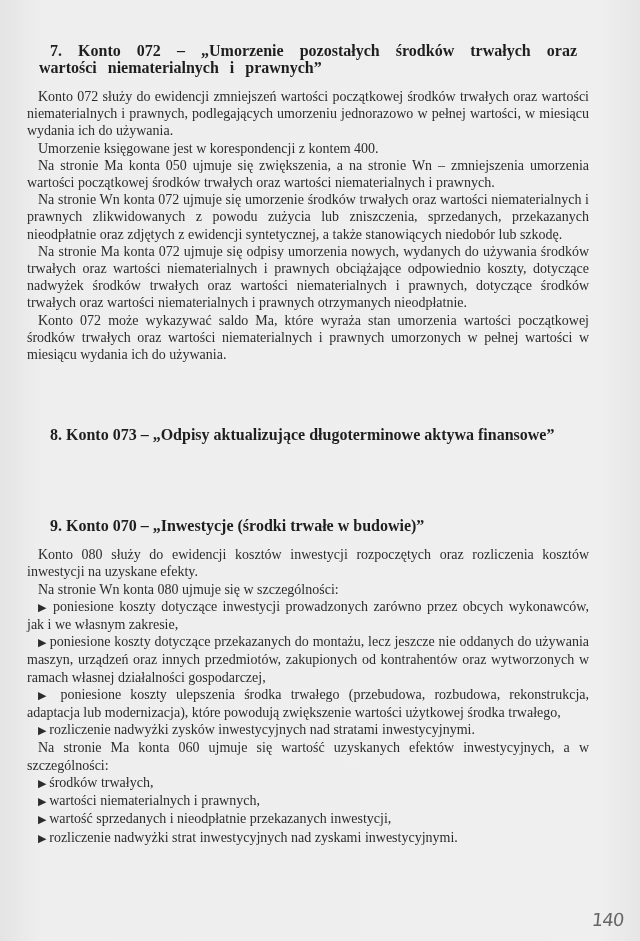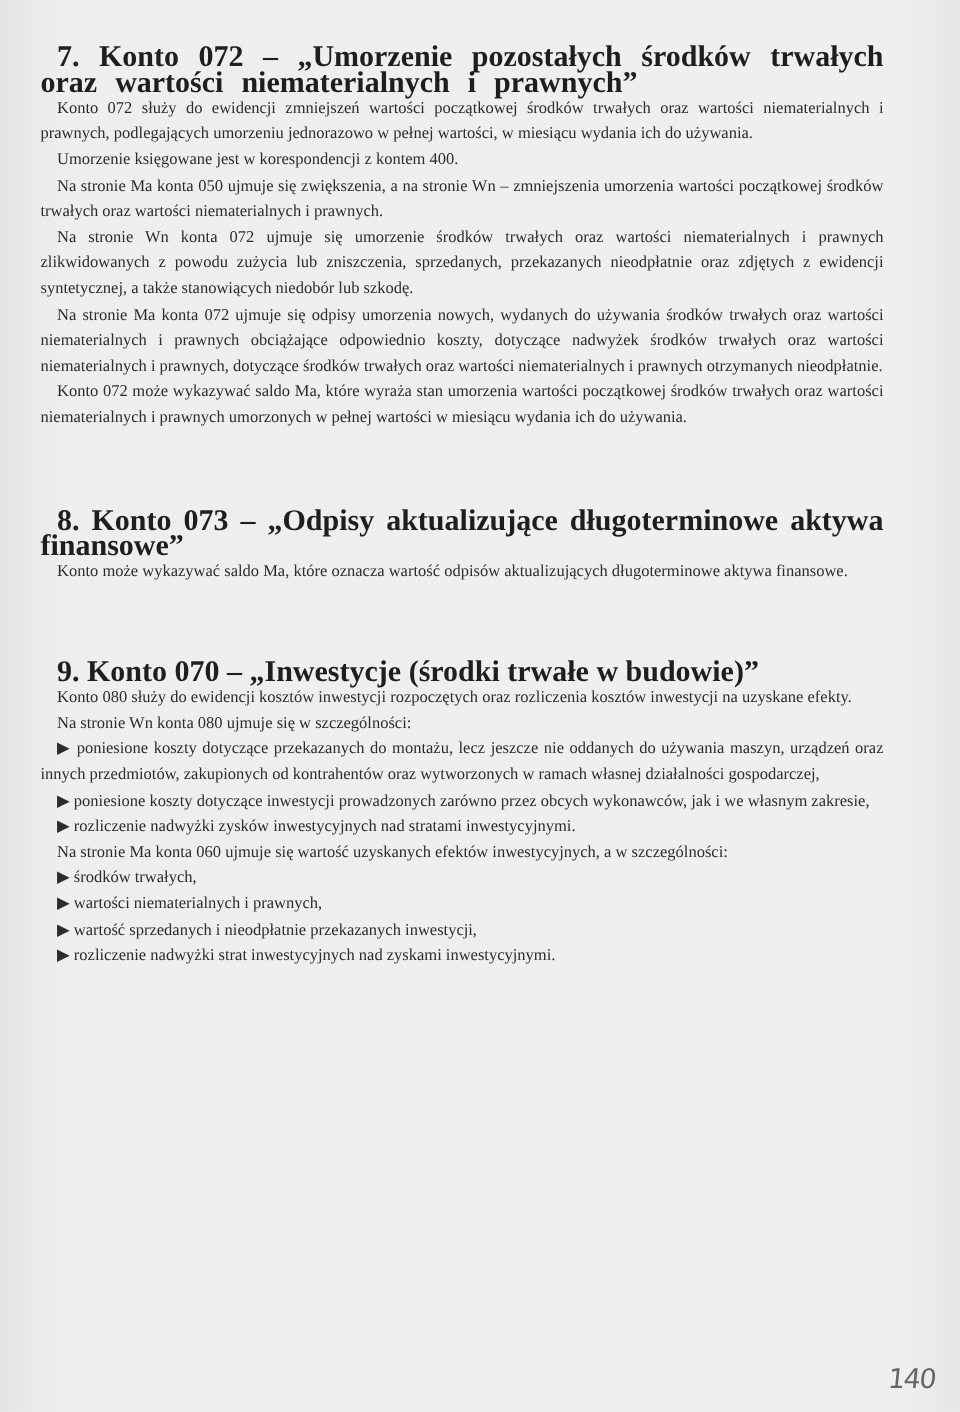--- a/index.html
+++ b/index.html
@@ -7,26 +7,26 @@
     width:640px; height:941px; overflow:hidden;
     background:#ececec;
     background-image: linear-gradient(90deg, #e4e4e4 0px, #eeeeee 40px, #efefef 600px, #e6e6e6 640px);
     font-family:"Liberation Serif", "DejaVu Serif", serif;
     color:#2c2c2c;
     position:relative;
   }
   .page { position:absolute; left:27px; top:30px; width:562px; }
   .section { margin:0; }
   .heading {
-    font-weight:bold; font-size:20px; line-height:17px; margin:0;
+    font-weight:bold; font-size:16px; line-height:17px; margin:12px;
     text-indent:11px; color:#1e1e1e; text-align:justify; text-align-last:left;
   }
   .heading.wide { word-spacing:7px; }
   p {
-    margin:0; font-size:11px; line-height:17.2px;
+    margin:0; font-size:14px; line-height:17.2px;
     text-indent:11px; text-align:justify; text-align-last:left;
   }
   .bullet::before { content:"\25B6\00A0"; font-size:11px; }
   .gap1 { height:51px; }
   .gap2 { height:50px; }
   .pagenum {
     position:absolute; left:592px; top:909px;
     font-family:"DejaVu Sans", sans-serif; font-size:18px; color:#666;
     letter-spacing:-1px; transform:skewX(-6deg);
   }
@@ -43,31 +43,31 @@
     <p>Na stronie Ma konta 050 ujmuje się zwiększenia, a na stronie Wn – zmniejszenia umorzenia wartości początkowej środków trwałych oraz wartości niematerialnych i prawnych.</p>
     <p>Na stronie Wn konta 072 ujmuje się umorzenie środków trwałych oraz wartości niematerialnych i prawnych zlikwidowanych z powodu zużycia lub zniszczenia, sprzedanych, przekazanych nieodpłatnie oraz zdjętych z ewidencji syntetycznej, a także stanowiących niedobór lub szkodę.</p>
     <p>Na stronie Ma konta 072 ujmuje się odpisy umorzenia nowych, wydanych do używania środków trwałych oraz wartości niematerialnych i prawnych obciążające odpowiednio koszty, dotyczące nadwyżek środków trwałych oraz wartości niematerialnych i prawnych, dotyczące środków trwałych oraz wartości niematerialnych i prawnych otrzymanych nieodpłatnie.</p>
     <p>Konto 072 może wykazywać saldo Ma, które wyraża stan umorzenia wartości początkowej środków trwałych oraz wartości niematerialnych i prawnych umorzonych w pełnej wartości w miesiącu wydania ich do używania.</p>
   </div>
 
   <div class="gap1"></div>
 
   <div class="section">
     <h2 class="heading">8. Konto 073 – „Odpisy aktualizujące długoterminowe aktywa finansowe”</h2>
-    <p>Konto może wykazywać saldo Ma, które oznacza wartość odpisów aktualizujących długoterminowe aktywa finansowe.</p>
   </div>
 
   <div class="gap2"></div>
 
   <div class="section">
     <h2 class="heading">9. Konto 070 – „Inwestycje (środki trwałe w budowie)”</h2>
     <p>Konto 080 służy do ewidencji kosztów inwestycji rozpoczętych oraz rozliczenia kosztów inwestycji na uzyskane efekty.</p>
     <p>Na stronie Wn konta 080 ujmuje się w szczególności:</p>
+    <p class="bullet"><span>poniesione koszty dotyczące inwestycji prowadzonych zarówno przez obcych wykonawców, jak i we własnym zakresie,</span></p>
     <p class="bullet"><span>poniesione koszty dotyczące przekazanych do montażu, lecz jeszcze nie oddanych do używania maszyn, urządzeń oraz innych przedmiotów, zakupionych od kontrahentów oraz wytworzonych w ramach własnej działalności gospodarczej,</span></p>
-    <p class="bullet"><span>poniesione koszty dotyczące inwestycji prowadzonych zarówno przez obcych wykonawców, jak i we własnym zakresie,</span></p>
+    <p class="bullet"><span>poniesione koszty ulepszenia środka trwałego (przebudowa, rozbudowa, rekonstrukcja, adaptacja  lub modernizacja), które powodują zwiększenie wartości użytkowej środka trwałego,</span></p>
     <p class="bullet"><span>rozliczenie nadwyżki zysków inwestycyjnych nad stratami inwestycyjnymi.</span></p>
     <p>Na stronie Ma konta 060 ujmuje się wartość uzyskanych efektów inwestycyjnych, a w szczególności:</p>
     <p class="bullet"><span>środków trwałych,</span></p>
     <p class="bullet"><span>wartości niematerialnych i prawnych,</span></p>
     <p class="bullet"><span>wartość sprzedanych i nieodpłatnie przekazanych inwestycji,</span></p>
     <p class="bullet"><span>rozliczenie nadwyżki strat inwestycyjnych nad zyskami inwestycyjnymi.</span></p>
   </div>
 </div>
 
 <div class="pagenum">140</div>

